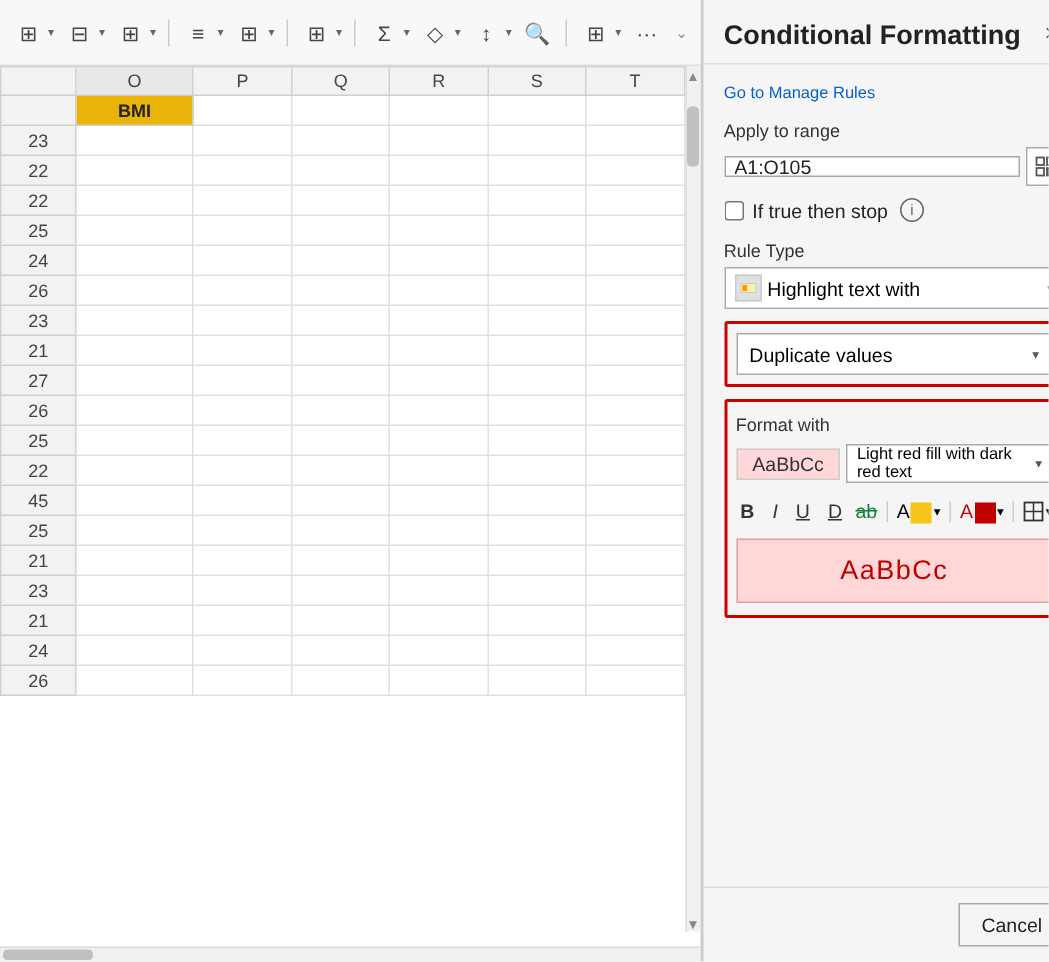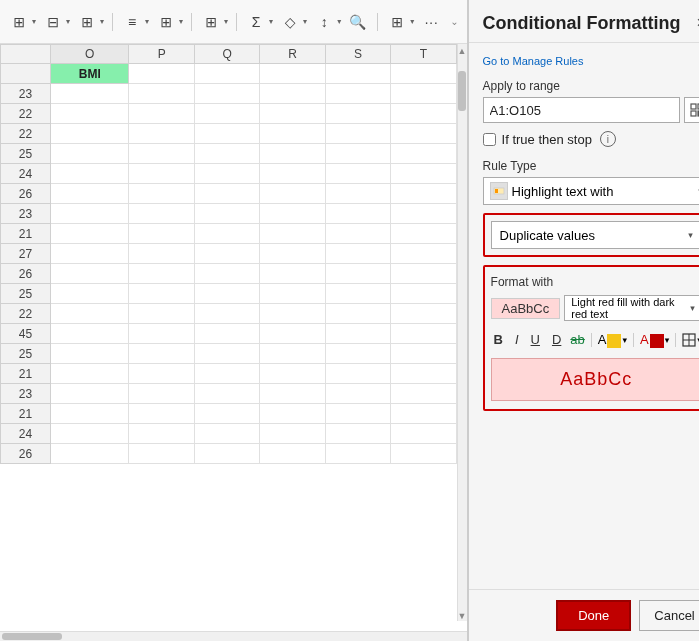--- a/index.html
+++ b/index.html
@@ -172,21 +172,21 @@
 
     .range-row {
       display: flex;
       align-items: center;
       gap: 4px;
       margin-bottom: 8px;
     }
 
     .range-input {
       flex: 1;
-      height: 26px;
+      height: 14px;
       border: 1px solid #aaa;
       background: #fff;
       padding: 2px 6px;
       font-size: 13px;
       color: #222;
     }
 
     .range-btn {
       width: 26px;
       height: 26px;
@@ -494,21 +494,21 @@
             <th class="row-header"></th>
             <th class="col-header-o">O</th>
             <th>P</th>
             <th>Q</th>
             <th>R</th>
             <th>S</th>
             <th>T</th>
           </tr>
           <tr>
             <th class="row-header"></th>
-            <td class="col-o" style="font-weight:bold; background:#86efac; border:1px solid #d0d0d0; font-size:12px;">BMI</td>
+            <td class="col-o" style="font-weight:bold; background:#eab308; border:1px solid #d0d0d0; font-size:12px;">BMI</td>
             <td></td>
             <td></td>
             <td></td>
             <td></td>
             <td></td>
           </tr>
         </thead>
         <tbody id="grid-body">
         <tr>
               <th class="row-header">23</th>
@@ -793,16 +793,15 @@
           </svg>
           <span style="font-size:9px;">▾</span>
         </div>
       </div>
 
       <div class="preview-area">AaBbCc</div>
     </div>
   </div>
 
   <div class="panel-footer">
-    <button class="btn-done">Done</button>
     <button class="btn-cancel">Cancel</button>
   </div>
 </div>
 
 </body></html>

